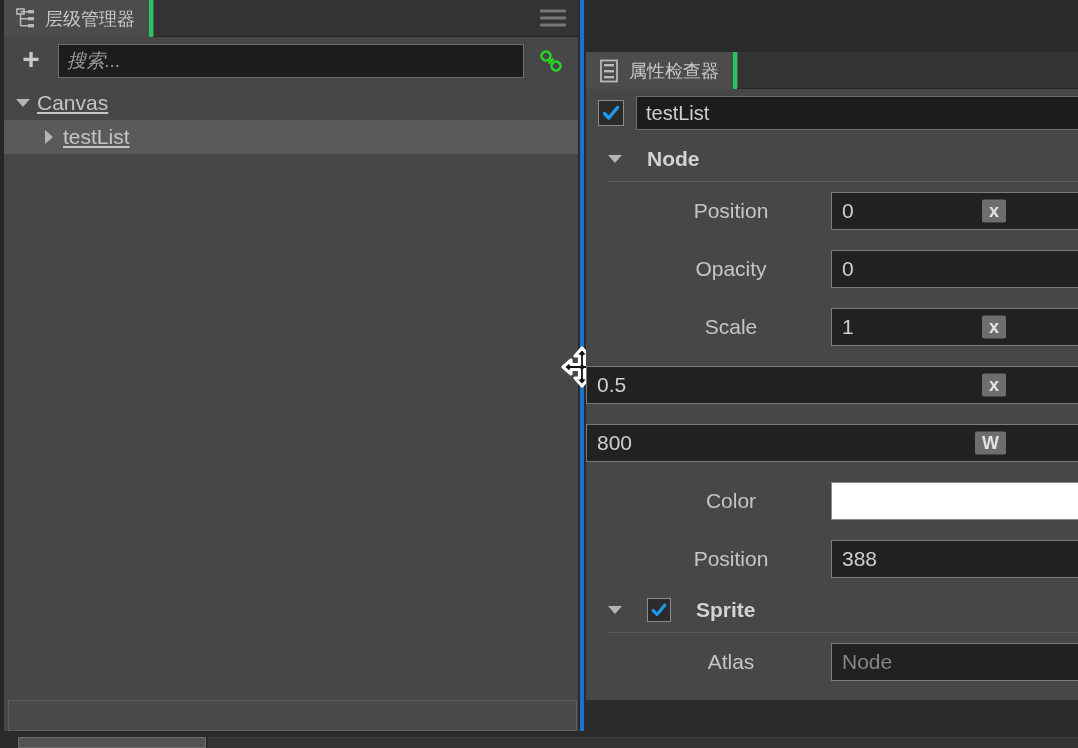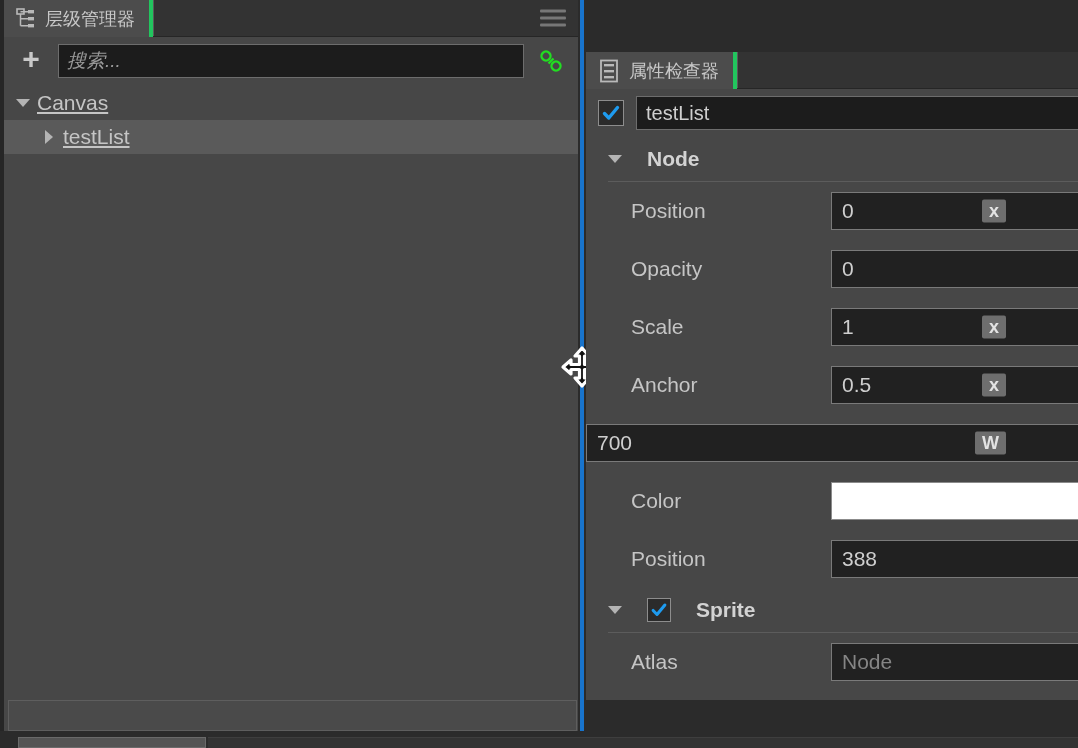--- a/index.html
+++ b/index.html
@@ -270,20 +270,21 @@
     display: flex;
     align-items: center;
     position: relative;
   }
   .prop-label {
     width: 245px;
     padding-left: 45px;
     box-sizing: border-box;
     color: #c5c5c5;
     font-size: 21px;
+    text-align: center;
   }
   .field {
     position: relative;
     height: 38px;
     flex: 1;
     margin-right: -80px;
     background: #212121;
     border: 1px solid #7a7a7a;
     box-sizing: border-box;
     display: flex;
@@ -459,30 +460,29 @@
 
     <div class="prop-row">
       <div class="prop-label">Scale</div>
       <div class="field">
         <span>1</span>
       </div>
       <span class="suffix">x</span>
     </div>
 
     <div class="prop-row">
-      <div class="prop-label">Anchor</div>
       <div class="field">
         <span>0.5</span>
       </div>
       <span class="suffix">x</span>
     </div>
 
     <div class="prop-row">
       <div class="field">
-        <span>700</span>
+        <span>800</span>
       </div>
       <span class="suffix">W</span>
     </div>
 
     <div class="prop-row">
       <div class="prop-label">Color</div>
       <div class="field color-swatch"></div>
     </div>
 
     <div class="prop-row">

